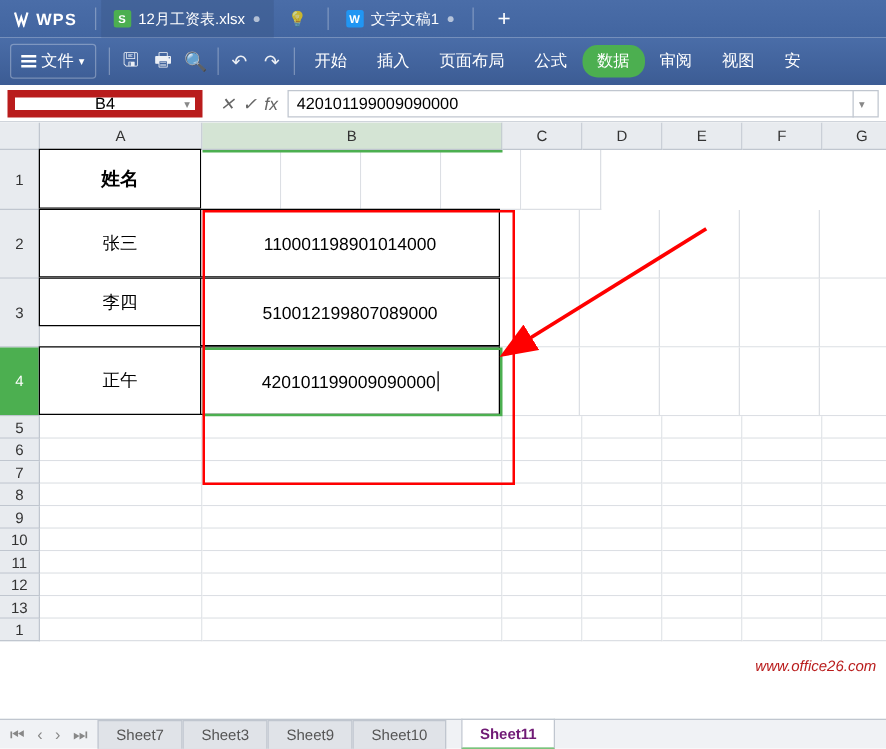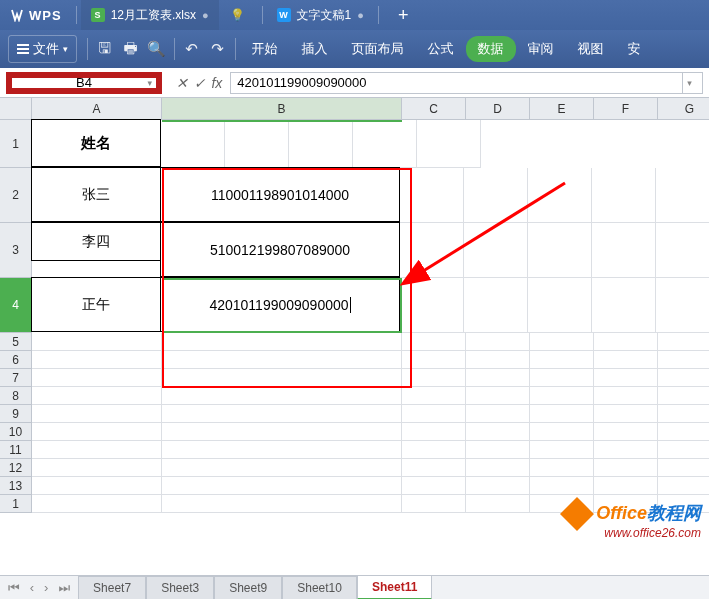--- a/index.html
+++ b/index.html
@@ -259,23 +259,24 @@
     .sheet-nav span { padding: 0 4px; cursor: pointer; font-size: 13px; }
     .sheet-tab {
       padding: 4px 14px;
       background: #e0e3e8;
       border: 1px solid #c0c6cf;
       cursor: pointer;
       color: #555;
     }
     .sheet-tab.active {
       background: #fff;
-      color: #b91c1c;
+      color: #701a75;
       font-weight: bold;
       border-bottom: 2px solid #4caf50;
+      margin-left: 12px;
     }
     
     
     .watermark {
       position: absolute;
       right: 8px;
       bottom: 28px;
       font-size: 18px;
       font-weight: bold;
       font-style: italic;
@@ -553,24 +554,20 @@
   <svg class="arrow-line" style="left:390px;top:75px;width:185px;height:120px">
     <defs>
       <marker id="arrowhead" markerWidth="10" markerHeight="8" refX="2" refY="4" orient="auto">
         <polygon points="0 0, 10 4, 0 8" fill="#ff0000"></polygon>
       </marker>
     </defs>
     <line x1="175" y1="10" x2="30" y2="100" stroke="#ff0000" stroke-width="3" marker-end="url(#arrowhead)"></line>
   </svg>
 
   <div class="watermark">
-    <div>
-      <span class="o-icon"></span>
-      <span class="orange">Office</span><span class="blue">教程网</span>
-    </div>
     <div class="watermark-url">www.office26.com</div>
   </div>
 </div>
 
 <div class="sheet-bar">
   <div class="sheet-nav">
     <span>⏮</span>
     <span>‹</span>
     <span>›</span>
     <span>⏭</span>

